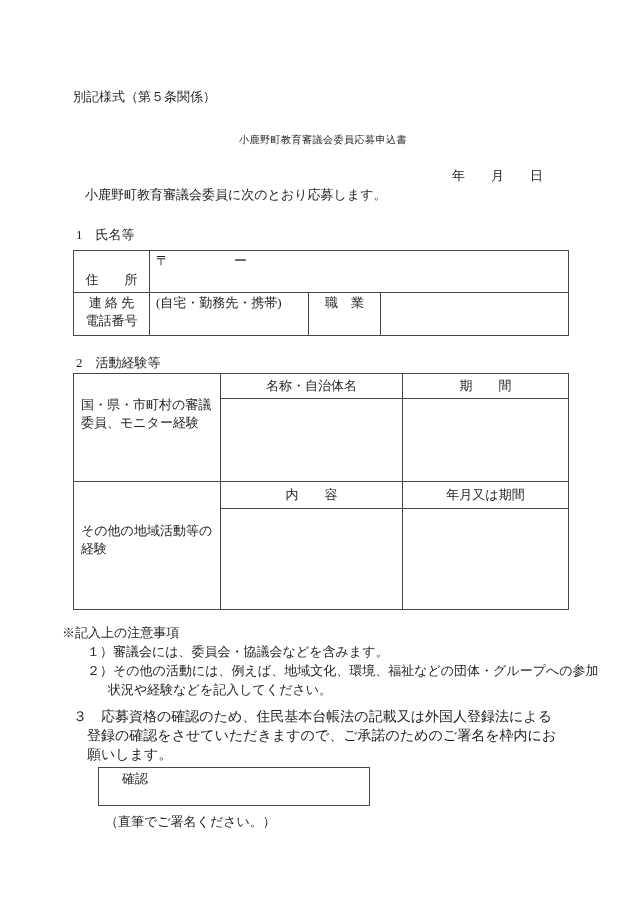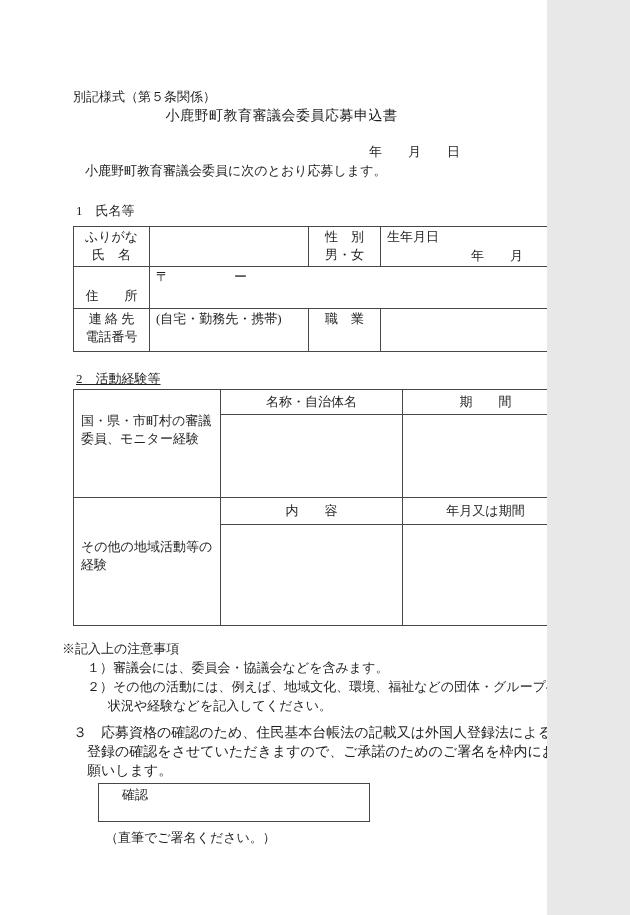--- a/index.html
+++ b/index.html
@@ -4,38 +4,38 @@
 <style>
   :root {
     --background: #ffffff;
     --ink: #1f1f1f;
     --line: #474747;
   }
   * { box-sizing: border-box; }
   html, body { margin: 0; padding: 0; background: #e8e8e8; }
   .page {
     position: relative;
-    width: 547px;
+    width: 630px;
     height: 915px;
     background: var(--background);
     color: var(--ink);
     font-family: "Liberation Serif", "DejaVu Serif", serif;
     font-size: 13px;
     line-height: 19px;
     overflow: hidden;
   }
   .content { padding: 87px 57px 0 73px; }
 
   .form-note { }
-  .title { text-align: center; font-size: 14px; letter-spacing: 0.5px; }
+  .title { text-align: center; font-size: 10px; margin-top: 24px; letter-spacing: 0.5px; }
   .date-line { text-align: right; padding-right: 30px; margin-top: 17px; }
   .intro { padding-left: 12px; }
 
   .sec-heading { margin-top: 21px; padding-left: 3px; }
-  .sec-heading.s2 { margin-top: 17px; text-decoration: underline; }
+  .sec-heading.s2 { margin-top: 17px; }
 
   table { border-collapse: collapse; table-layout: fixed; width: 495px; margin-top: 6px;
           border: 1.5px solid var(--line); }
   td { border: 1px solid var(--line); padding: 1px 6px; vertical-align: top;
        font-weight: normal; text-align: left; line-height: 18px; overflow: hidden; }
 
   .t1 .r1 { height: 38px; }
   .t1 .r2 { height: 42px; }
   .t1 .r3 { height: 43px; }
   .cell-center { text-align: center; }
@@ -78,35 +78,20 @@
     <div class="sec-heading">1　氏名等</div>
 
     <table class="t1">
       <colgroup>
         <col style="width:76px">
           <col style="width:159px">
         <col style="width:72px">
           <col style="width:188px">
       </colgroup>
       <tbody>
-          <tr class="r1">
-        <td class="cell-center">
-          <div>ふりがな</div>
-          <div>氏　名</div>
-        </td>
-        <td></td>
-        <td class="cell-center">
-          <div>性　別</div>
-          <div>男・女</div>
-        </td>
-        <td>
-          <div>生年月日</div>
-          <div class="birth-units">年　　月　　日</div>
-        </td>
-      </tr>
       <tr class="r2">
         <td class="cell-center addr-label">住　　所</td>
         <td colspan="3">
           <div>〒　　　　　ー</div>
         </td>
       </tr>
       <tr class="r3">
         <td class="cell-center">
           <div>連 絡 先</div>
           <div>電話番号</div>

